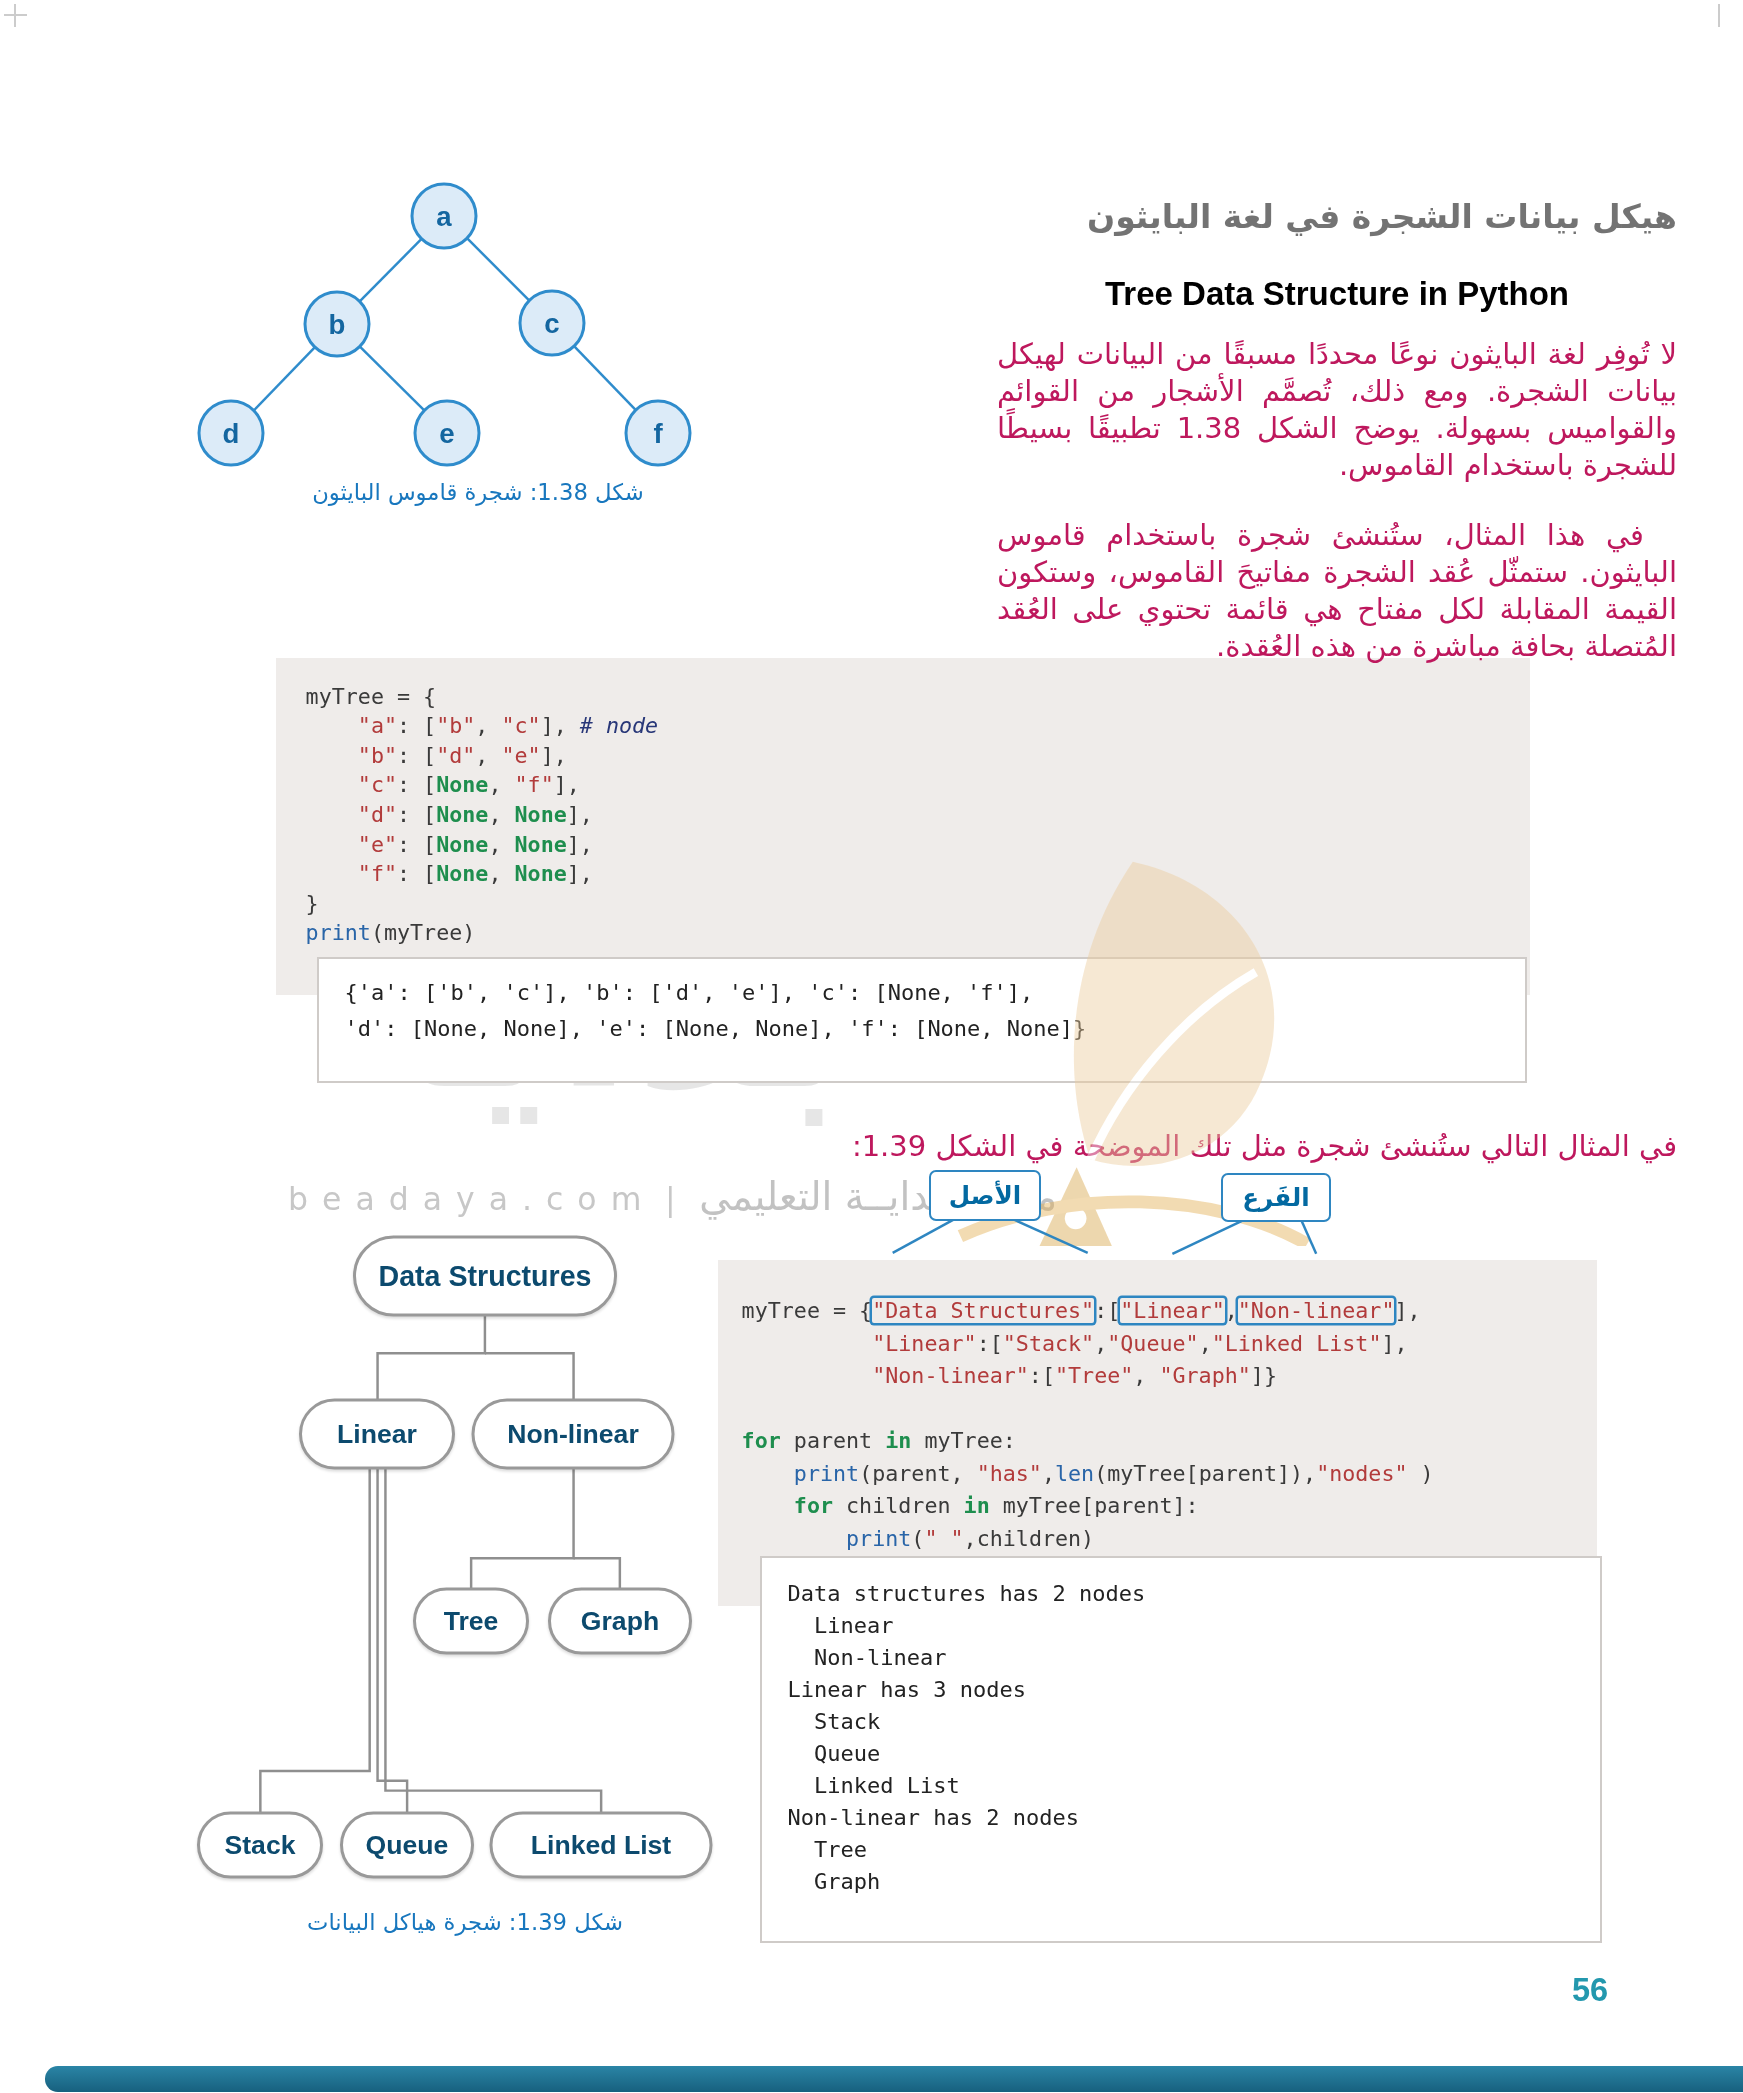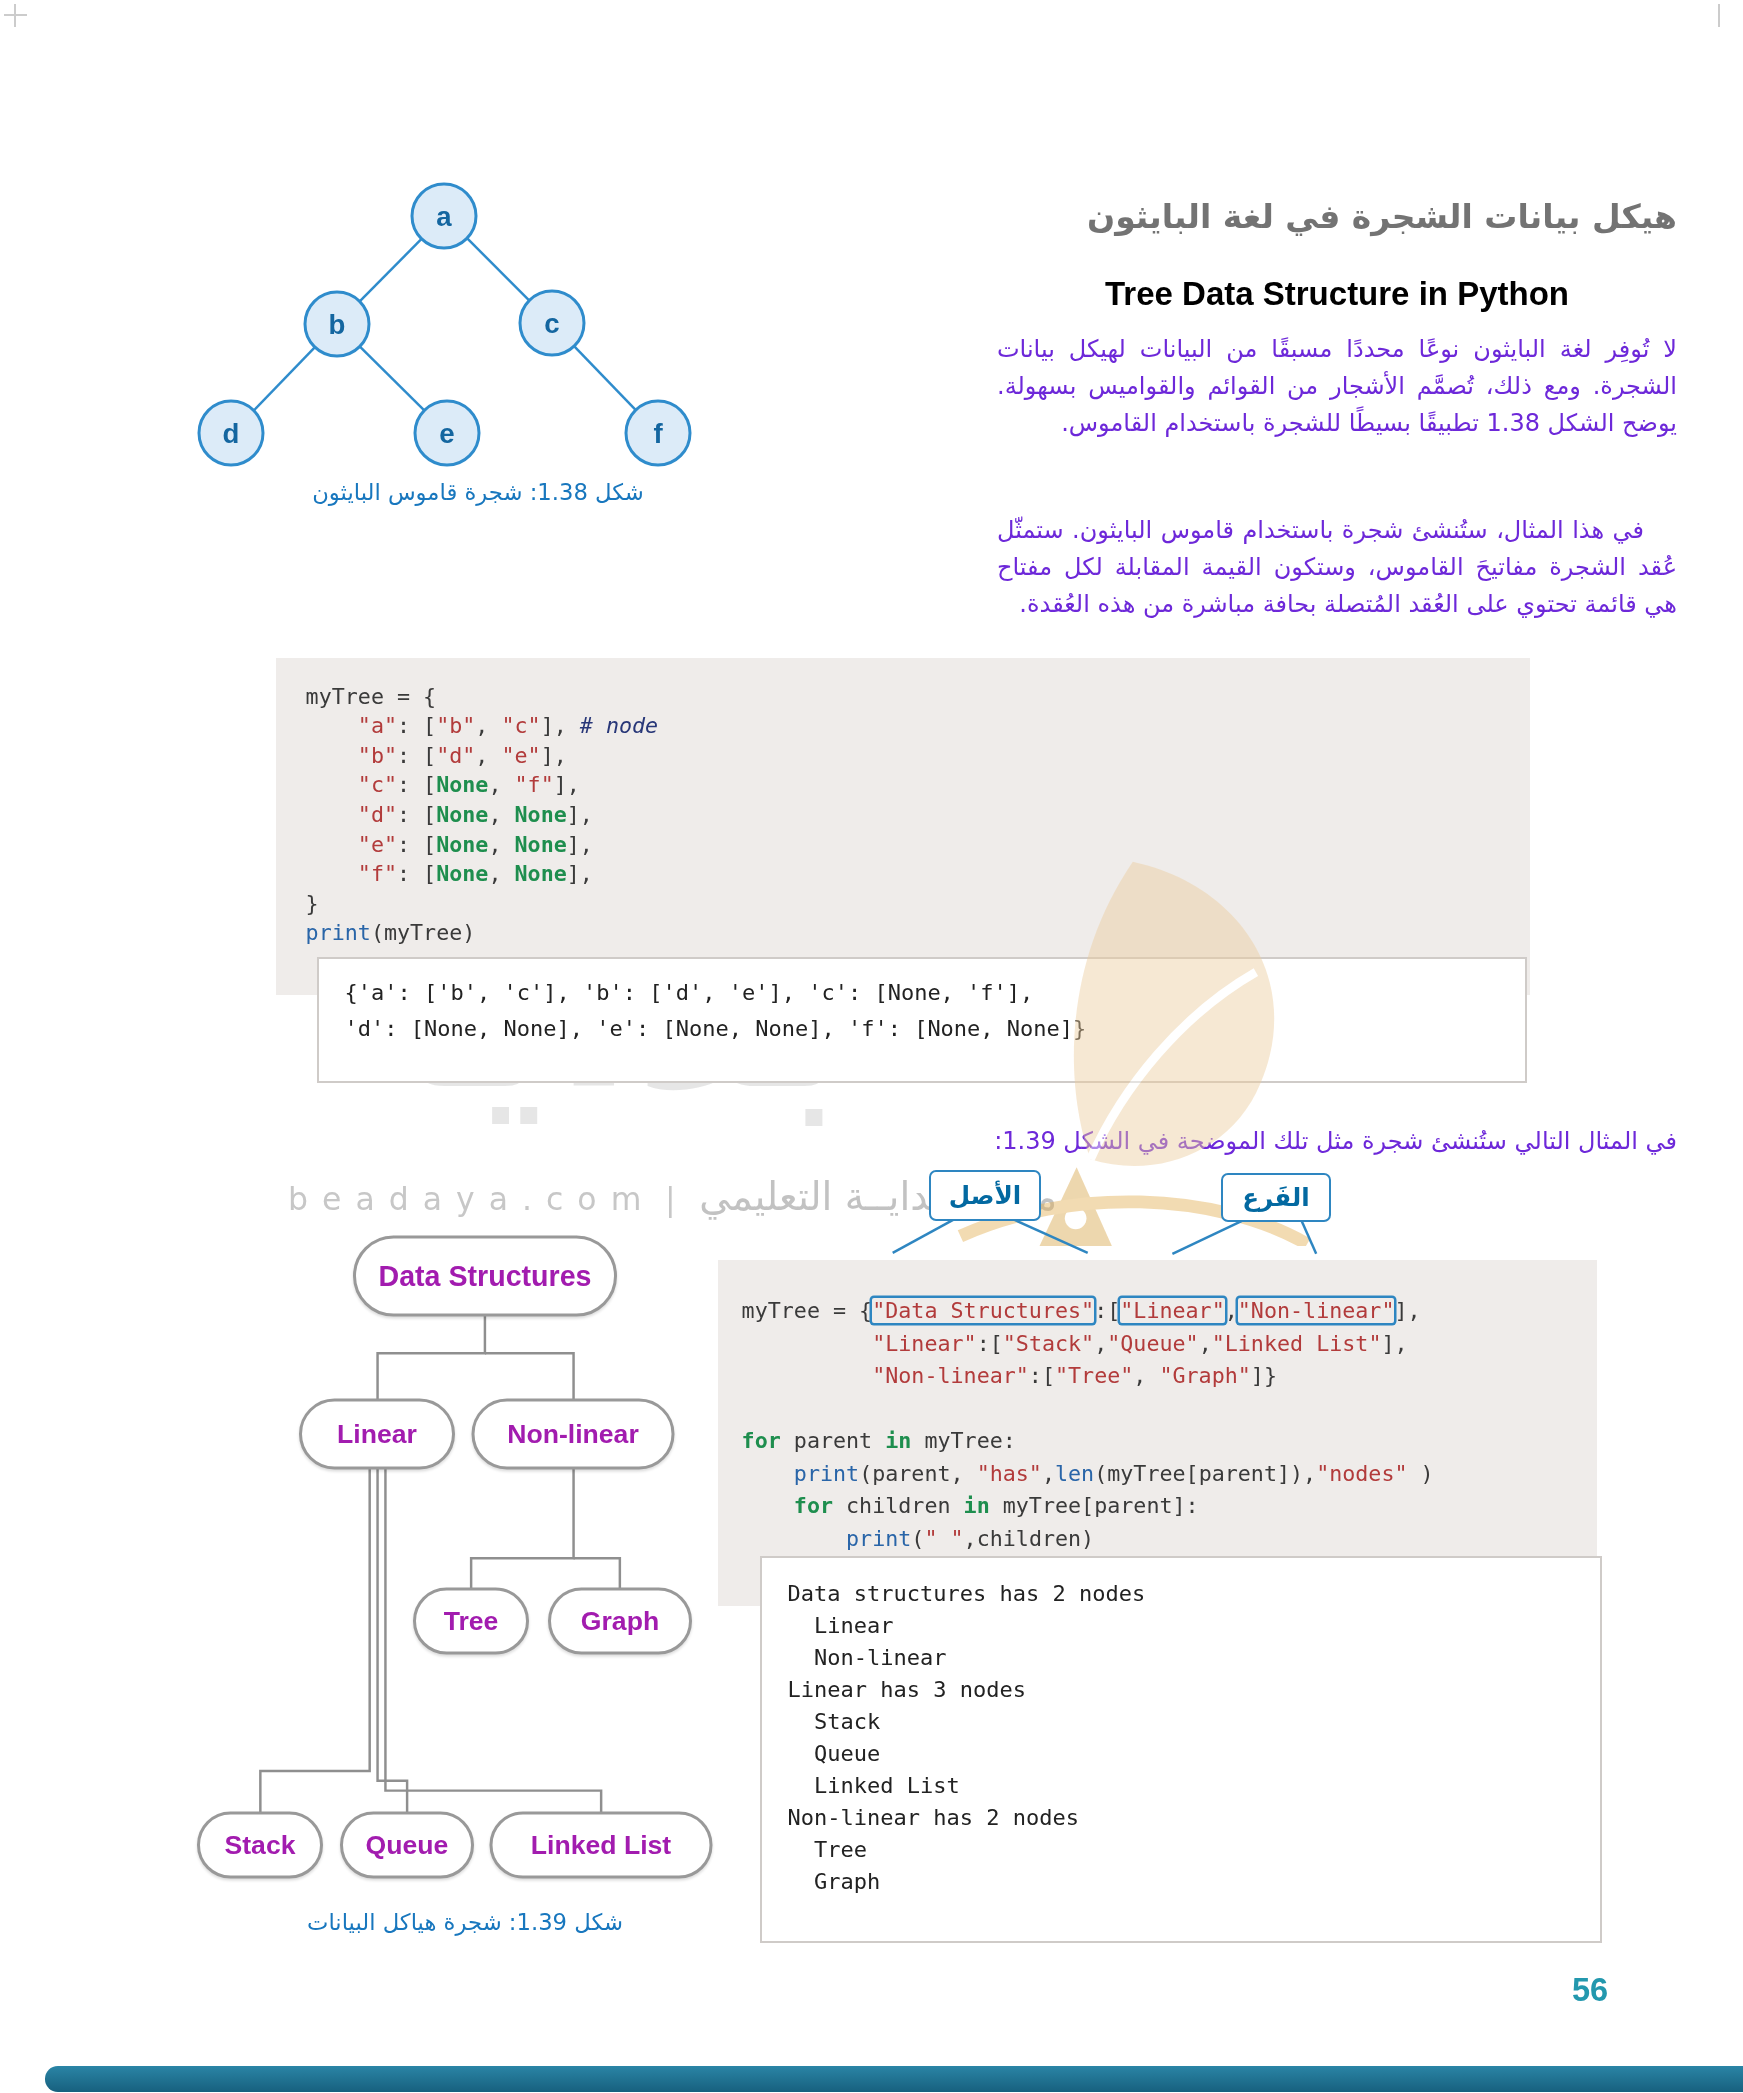--- a/index.html
+++ b/index.html
@@ -30,21 +30,21 @@
                background:#dcebf8;border:3px solid #2f8ccc;color:#1466a0;font-weight:bold;
                font-size:27.6px;display:flex;align-items:center;justify-content:center;
                transform:translate(-50%,-50%);font-family:"Liberation Sans", sans-serif;}
   .caption{position:absolute;z-index:3;color:#1877be;font-size:22.7px;direction:rtl;text-align:center;}
 
   
   .heading-ar{position:absolute;left:987px;top:175px;width:690px;z-index:3;direction:rtl;
               text-align:right;font-size:33px;font-weight:bold;color:#737373;white-space:nowrap;}
   .heading-en{position:absolute;left:997px;top:248px;width:680px;z-index:3;text-align:center;
               font-size:33px;font-weight:bold;color:#000000;font-family:"Liberation Sans", sans-serif;}
-  .para{position:absolute;z-index:3;direction:rtl;text-align:justify;font-size:24px;line-height:37px;color:#6d28d9;}
+  .para{position:absolute;z-index:3;direction:rtl;text-align:justify;font-size:29px;line-height:37px;color:#be185d;}
   .p1{left:997px;top:307px;width:680px;}
   .p2{left:997px;top:488px;width:680px;text-indent:33px;}
   .lead{left:788px;top:1099px;width:889px;text-align:right;}
 
   
   .code-block{position:absolute;z-index:2;background:#efecea;
               font-family:"DejaVu Sans Mono", monospace;color:#3a3a3a;margin-top:41px;}
   .cb1{left:276px;top:617px;width:1224px;height:313px;padding:23.6px 0 0 29.6px;font-size:21.7px;}
   .cb1 .code-line{line-height:29.6px;}
   .cb2{left:718px;top:1219px;width:855px;height:311px;padding:35px 0 0 23.6px;font-size:21.7px;}
@@ -65,21 +65,21 @@
 
   
   .callout{position:absolute;z-index:6;border:2.5px solid #2e86c1;border-radius:7px;color:#0369a1;
            background:#ffffff;font-weight:bold;font-size:24.6px;display:flex;align-items:center;
            justify-content:center;direction:rtl;}
   .co-parent{left:929px;top:1170px;width:108px;height:47px;}
   .co-branch{left:1221px;top:1173px;width:106px;height:45px;}
 
   
   .tree-node{position:absolute;z-index:3;transform:translate(-50%,-50%);background:#ffffff;
-             border:3px solid #999999;border-radius:43px;color:#a21caf;font-weight:bold;
+             border:3px solid #999999;border-radius:43px;color:#0c4a6e;font-weight:bold;
              display:flex;align-items:center;justify-content:center;font-size:26.6px;
              font-family:"Liberation Sans", sans-serif;box-shadow:0 2px 3px rgba(0,0,0,.14);}
 
   .page-number{position:absolute;left:1572px;top:1972px;z-index:3;font-size:32.5px;font-weight:bold;
                color:#2398ae;font-family:"Liberation Sans", sans-serif;}
   .bottom-bar{position:absolute;left:45px;top:2066px;width:1698px;height:25.6px;z-index:3;
               background:linear-gradient(180deg,#2a85a6,#17607e);border-radius:12.8px 0 0 12.8px;}
 </style>
 </head>
 <body>

